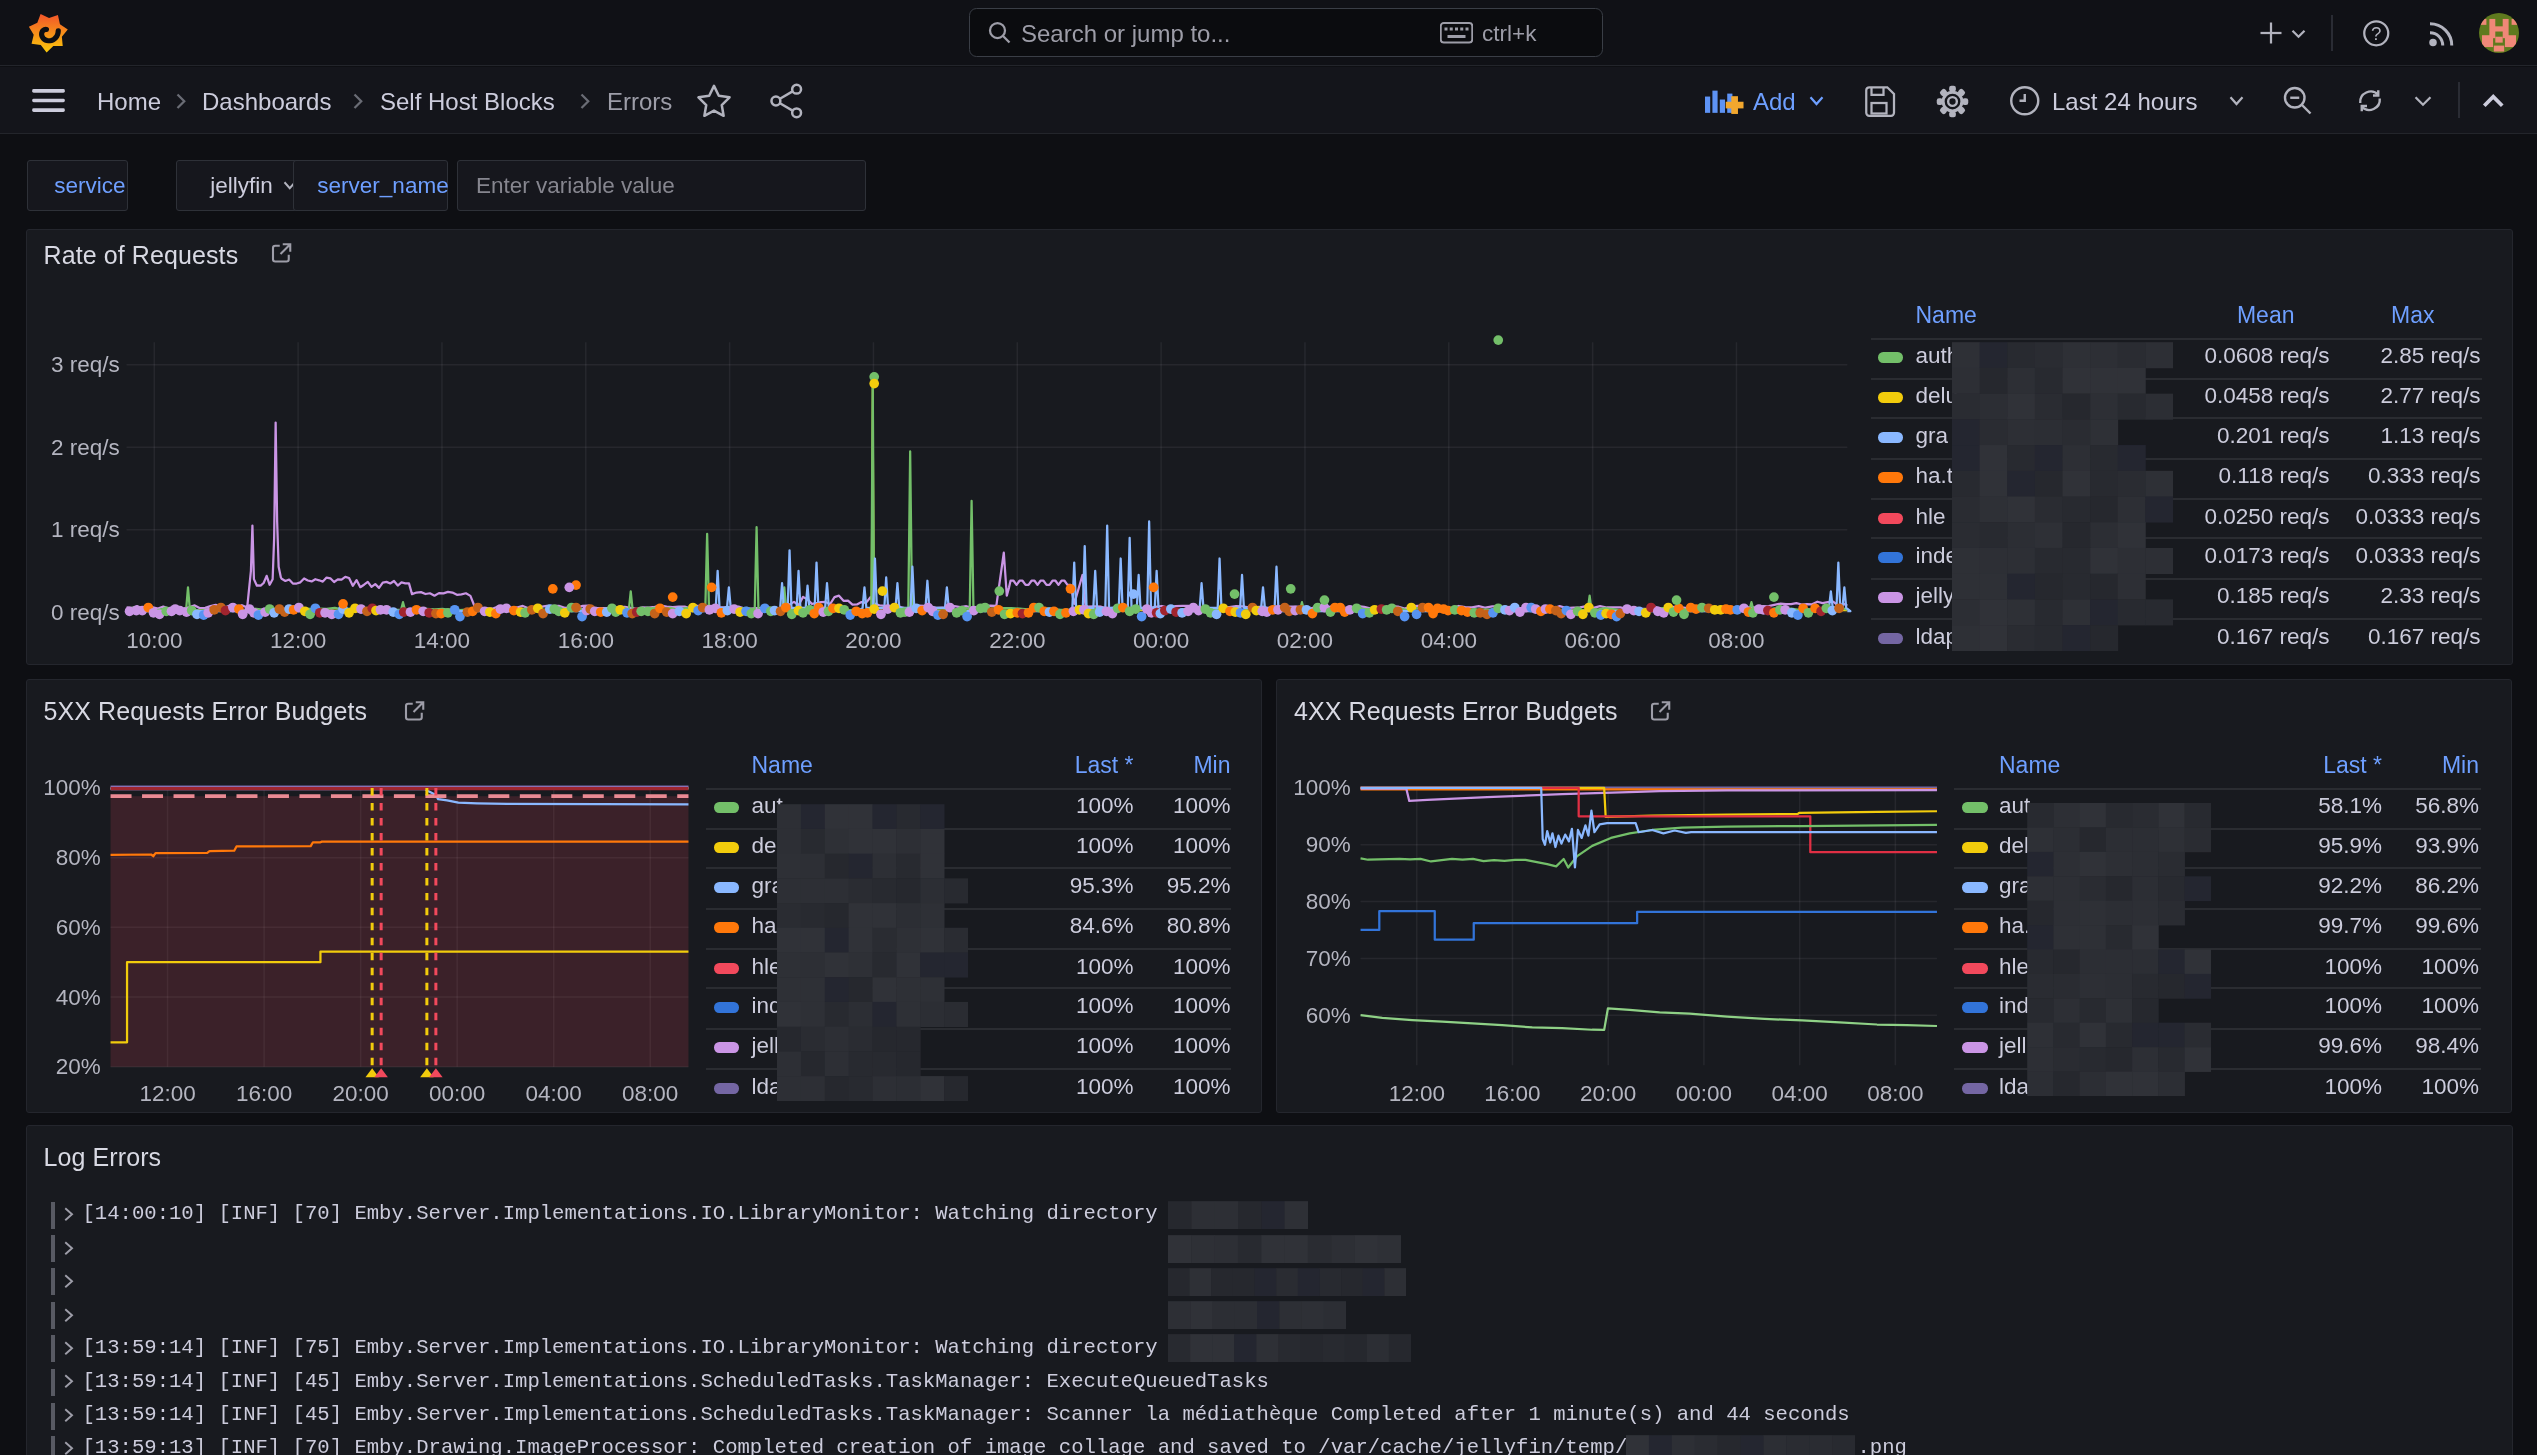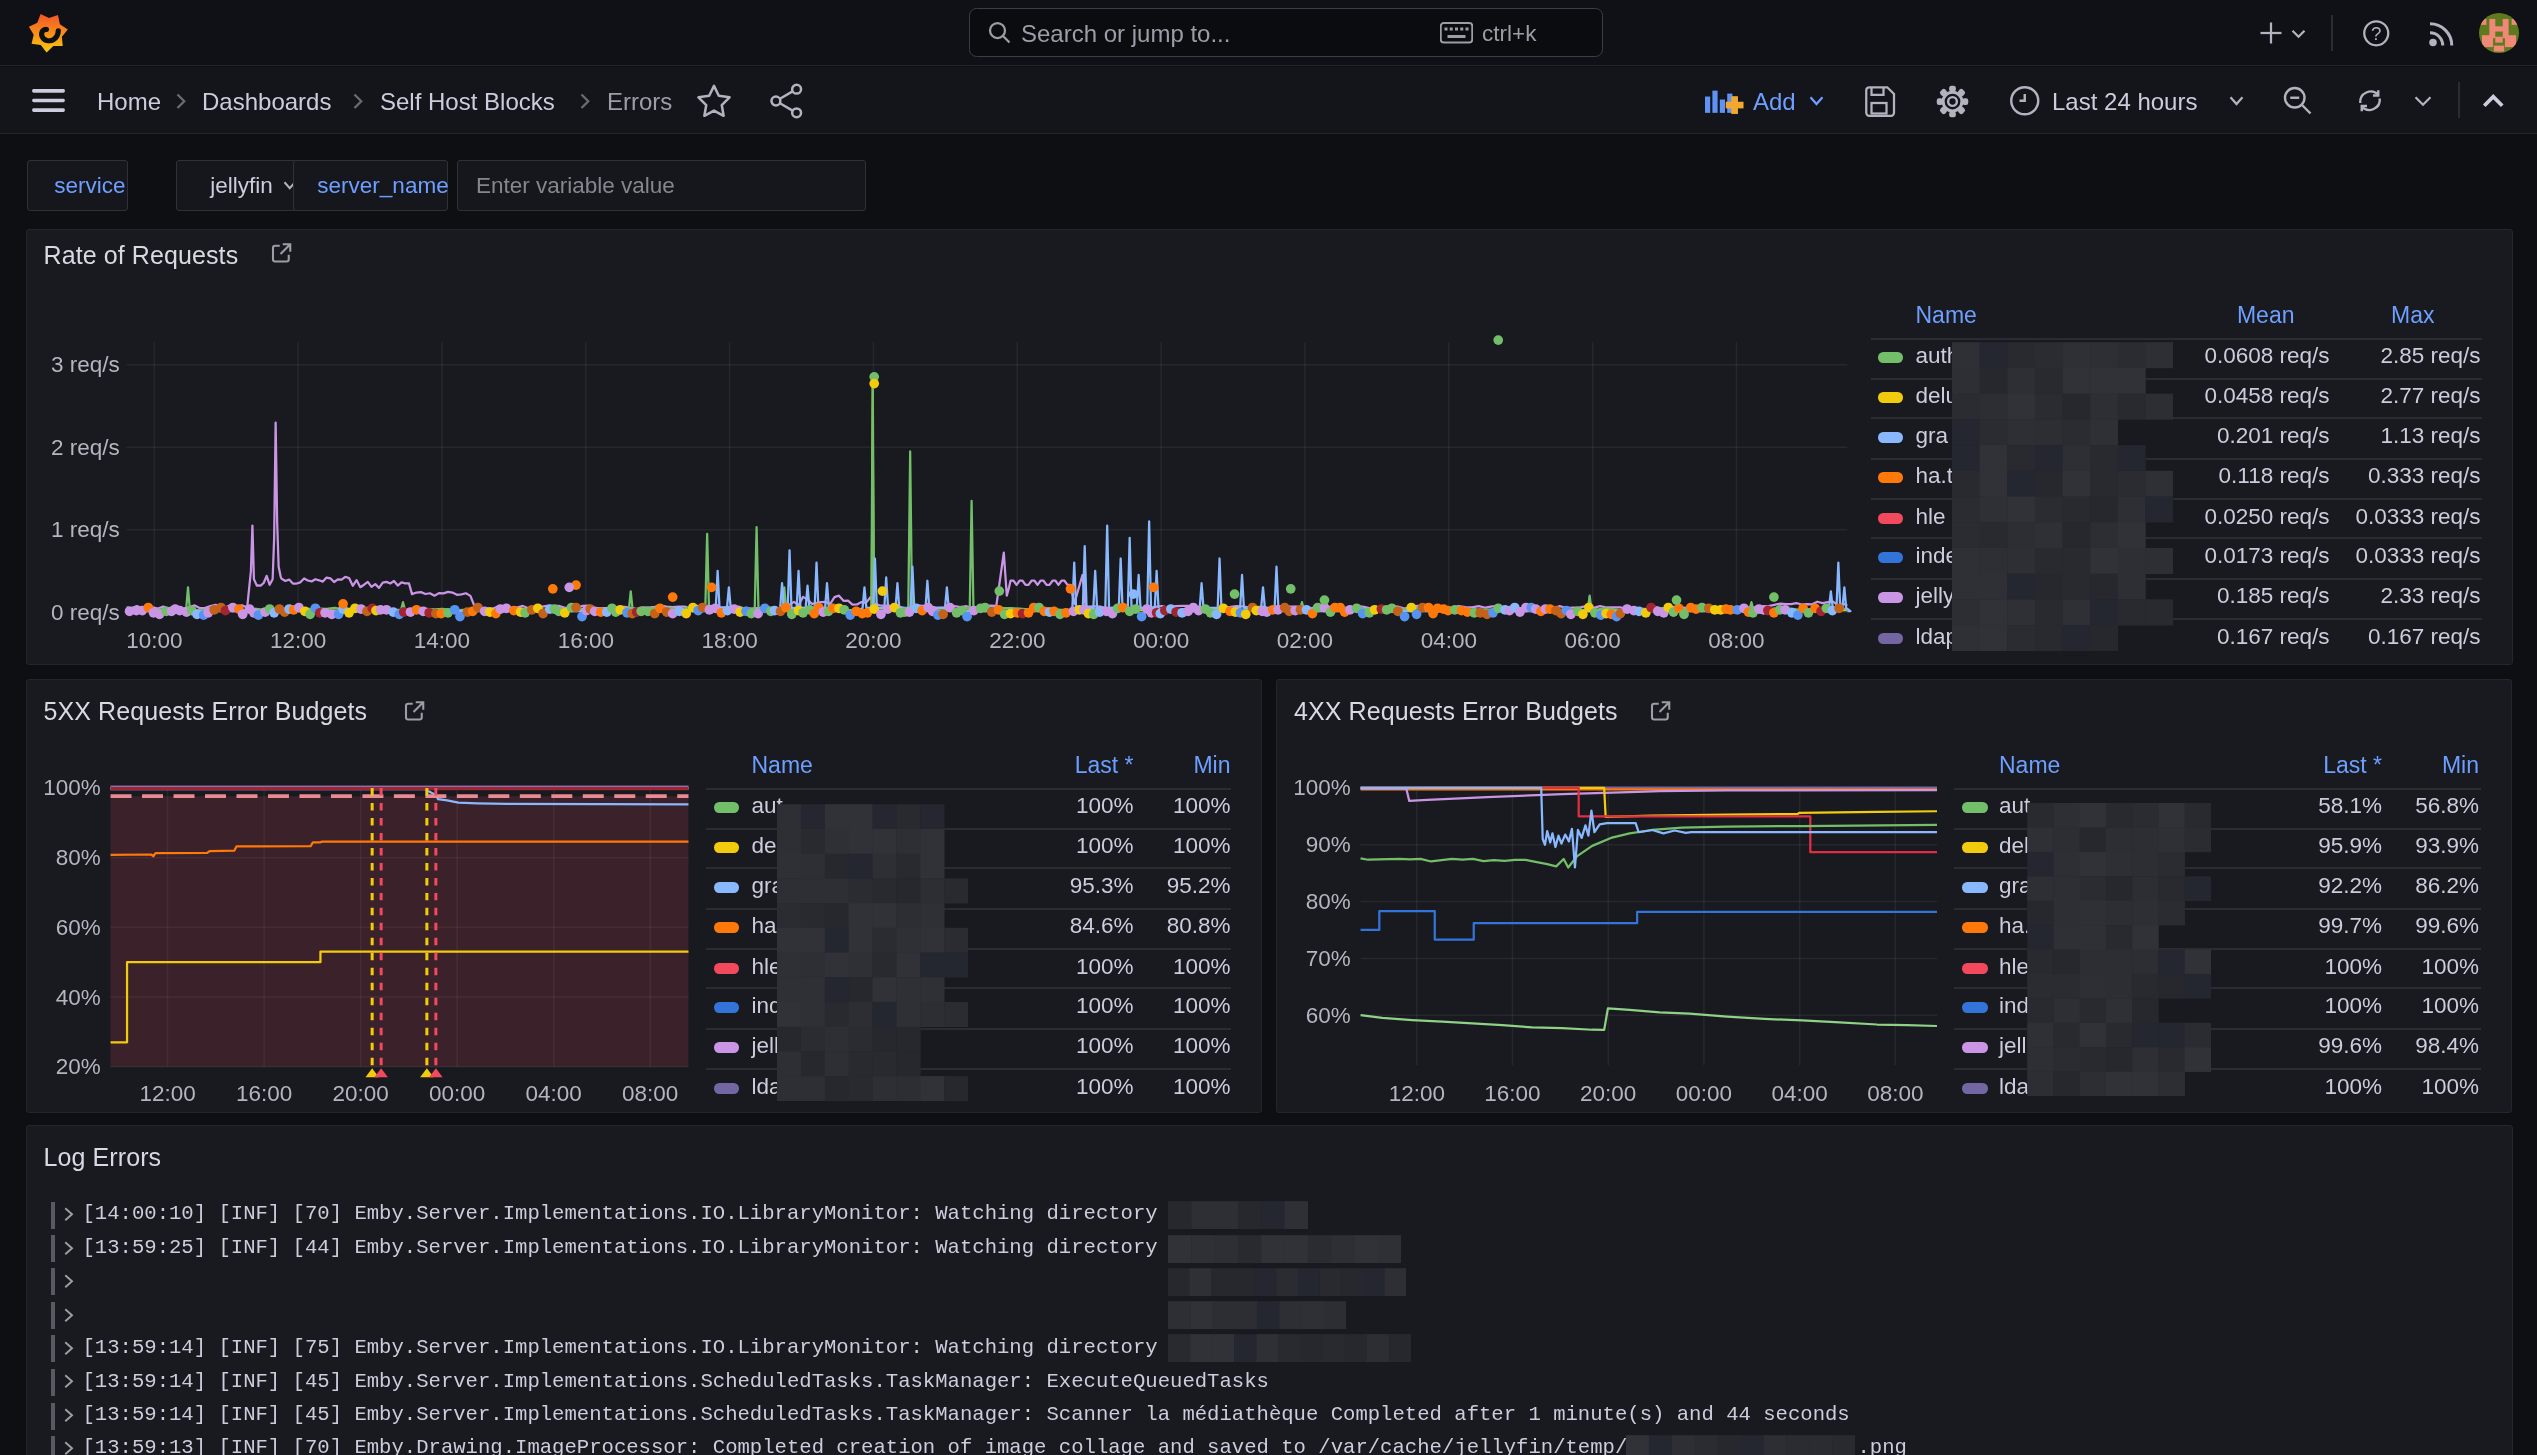--- a/index.html
+++ b/index.html
@@ -1039,21 +1039,20 @@
         <rect x="31.2" y="0.0" width="31.7" height="37.5" fill="#2d2f35"></rect>
         <rect x="62.3" y="0.0" width="31.7" height="37.5" fill="#2d2f35"></rect>
         <rect x="93.5" y="0.0" width="31.7" height="37.5" fill="#26282e"></rect>
         <rect x="124.7" y="0.0" width="31.7" height="37.5" fill="#242630"></rect>
         <rect x="155.8" y="0.0" width="31.7" height="37.5" fill="#2e3036"></rect>
       </svg>
       <div class="logbar" style="top:109px;"></div>
       <svg class="logcar" style="top:114px;" width="16.5" height="16.5" viewBox="0 0 22 22">
         <path d="M7 3 L16 11 L7 19" fill="none" stroke="#9d9da8" stroke-width="2.6"></path>
       </svg>
-      <div class="logtxt" style="top:110px;">[13:59:25] [INF] [44] Emby.Server.Implementations.IO.LibraryMonitor: Watching directory </div>
       <svg style="position:absolute;left:1141px;top:109px;" width="233" height="28" viewBox="0 0 311 37">
         <rect x="0.0" y="0.0" width="31.6" height="37.5" fill="#303238"></rect>
         <rect x="31.1" y="0.0" width="31.6" height="37.5" fill="#2e3036"></rect>
         <rect x="62.2" y="0.0" width="31.6" height="37.5" fill="#2d2f35"></rect>
         <rect x="93.3" y="0.0" width="31.6" height="37.5" fill="#282a30"></rect>
         <rect x="124.4" y="0.0" width="31.6" height="37.5" fill="#303238"></rect>
         <rect x="155.5" y="0.0" width="31.6" height="37.5" fill="#303238"></rect>
         <rect x="186.6" y="0.0" width="31.6" height="37.5" fill="#2a2c32"></rect>
         <rect x="217.7" y="0.0" width="31.6" height="37.5" fill="#2d2f35"></rect>
         <rect x="248.8" y="0.0" width="31.6" height="37.5" fill="#303238"></rect>

